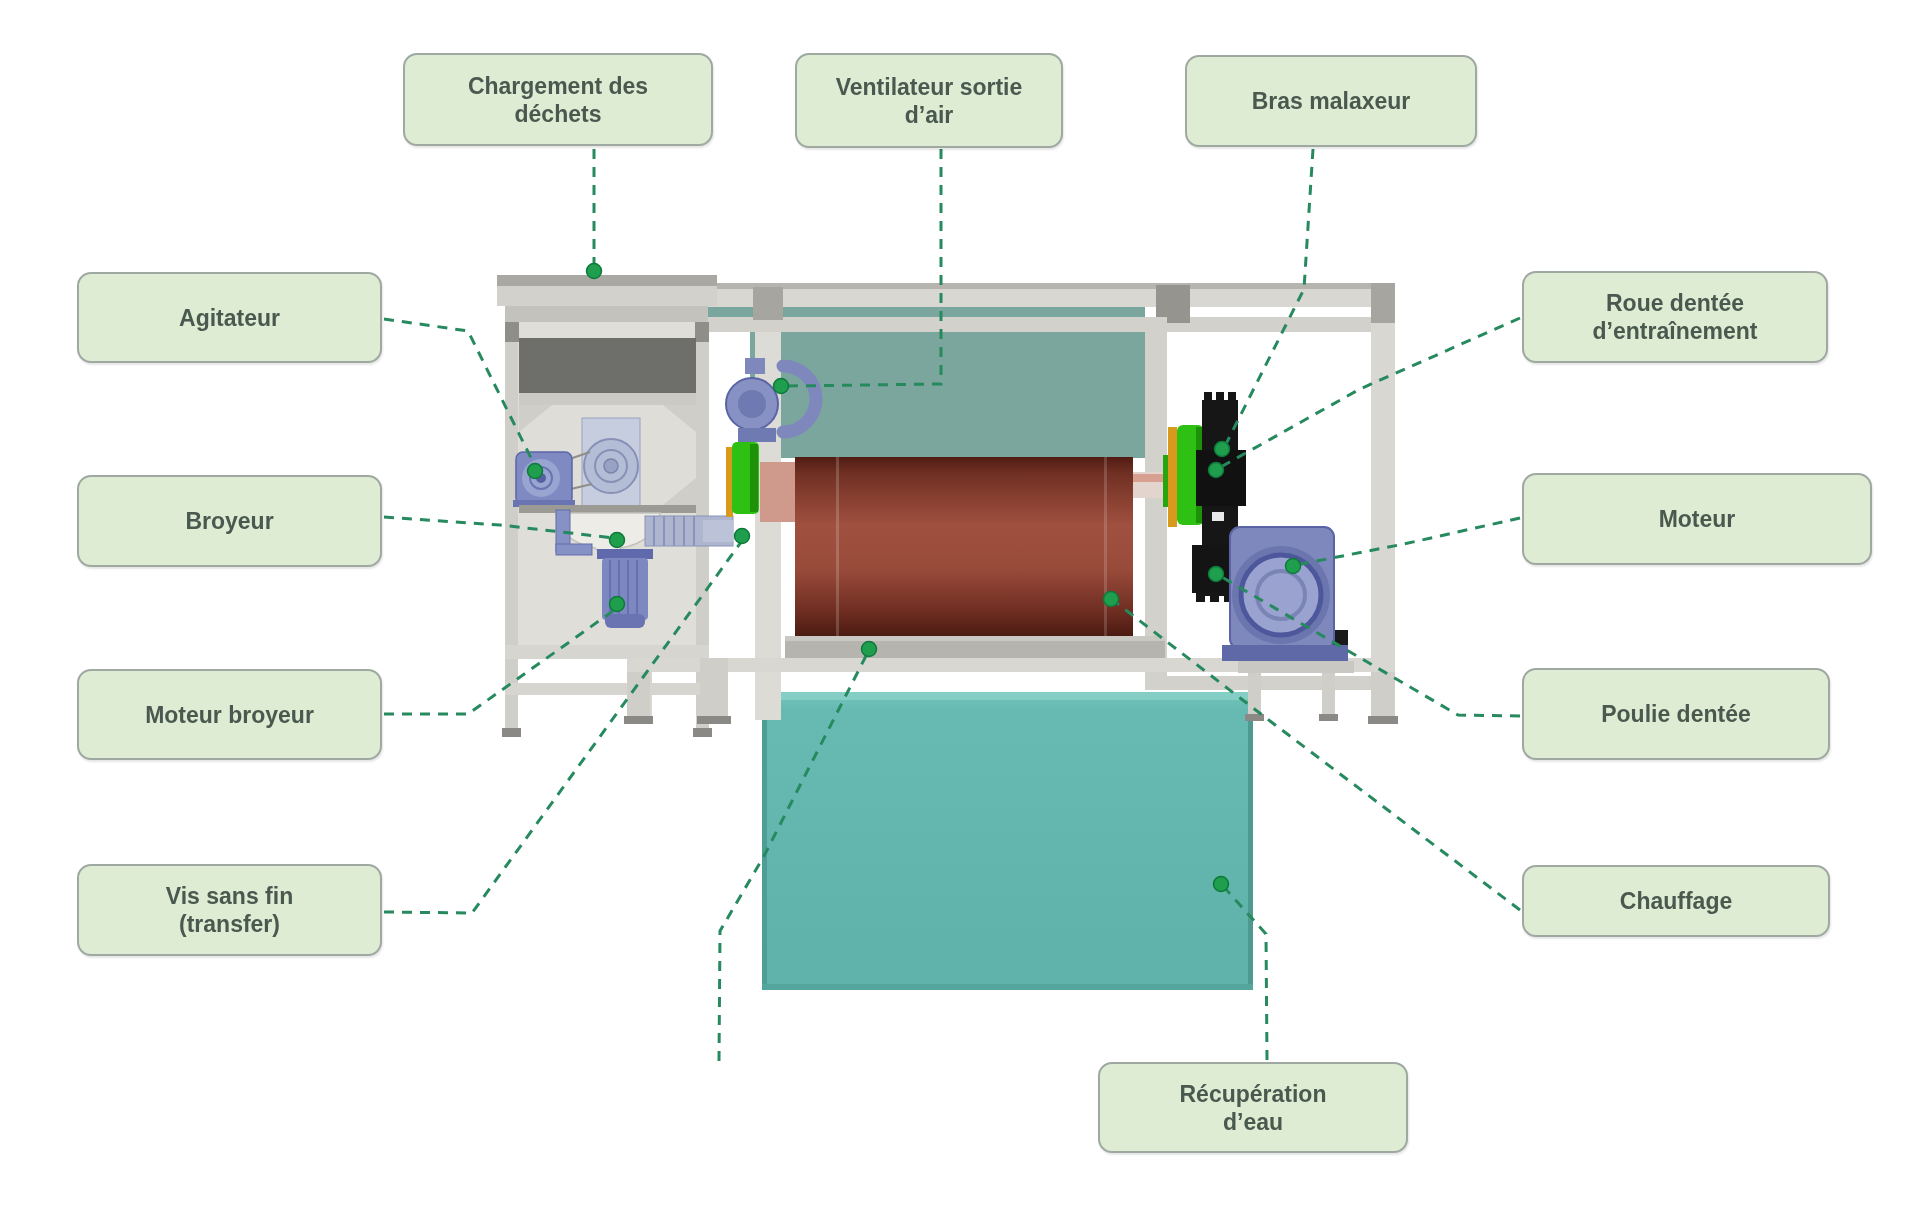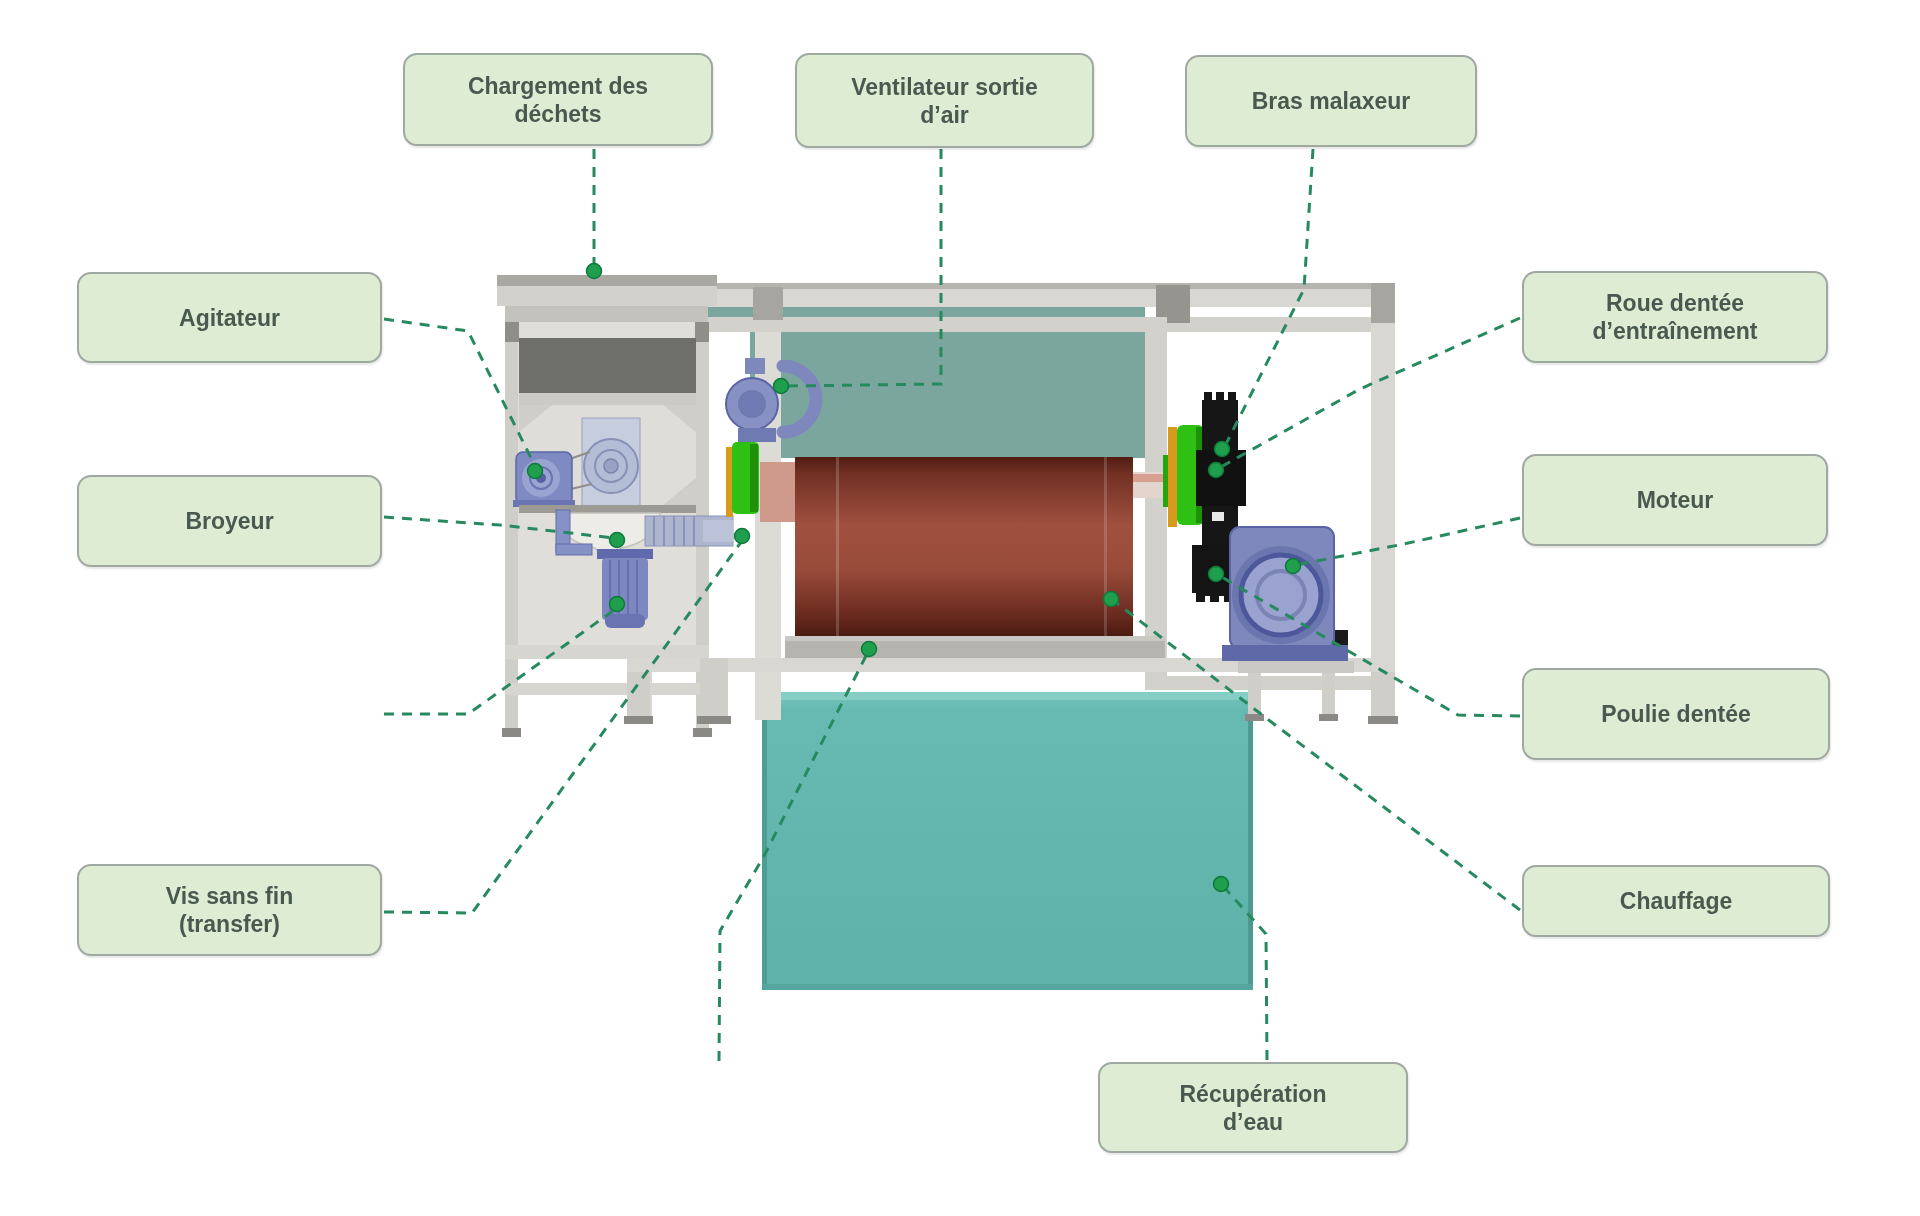--- a/index.html
+++ b/index.html
@@ -241,32 +241,33 @@
     <circle cx="1293" cy="566" r="7.5"></circle>
     <circle cx="1216" cy="574" r="7.5"></circle>
     <circle cx="1111" cy="599" r="7.5"></circle>
     <circle cx="869" cy="649" r="7.5"></circle>
     <circle cx="1221" cy="884" r="7.5"></circle>
   </g>
 </svg>
 
   <div class="label" style="left:403px;top:53px;width:310px;height:93px;padding:16px 35px;">Chargement des déchets</div>
 
-  <div class="label" style="left:795px;top:53px;width:299px;height:95px;padding:0 37px;">Ventilateur sortie d’air</div>
+  <div class="label" style="left:795px;top:53px;width:268px;height:95px;padding:0 37px;">Ventilateur sortie d’air</div>
 
   <div class="label" style="left:1185px;top:55px;width:292px;height:92px;">Bras malaxeur</div>
 
   <div class="label" style="left:77px;top:272px;width:305px;height:91px;">Agitateur</div>
 
   <div class="label" style="left:77px;top:475px;width:305px;height:92px;">Broyeur</div>
 
   <div class="label" style="left:1522px;top:271px;width:306px;height:92px;padding:0 28px;">Roue dentée d’entraînement</div>
 
-  <div class="label" style="left:1522px;top:454px;width:306px;height:92px;">Moteur</div>
-
+  <div class="label" style="left:1522px;top:473px;width:350px;height:92px;">Moteur</div>
+
+  <div class="label" style="left:77px;top:669px;width:305px;height:91px;">Moteur broyeur</div>
 
   <div class="label" style="left:1522px;top:668px;width:308px;height:92px;">Poulie dentée</div>
 
   <div class="label" style="left:77px;top:864px;width:305px;height:92px;padding:0 64px;">Vis sans fin (transfer)</div>
 
   <div class="label" style="left:1522px;top:865px;width:308px;height:72px;">Chauffage</div>
 
 
   <div class="label" style="left:1098px;top:1062px;width:310px;height:91px;padding:0 49px;">Récupération d’eau</div>
 

